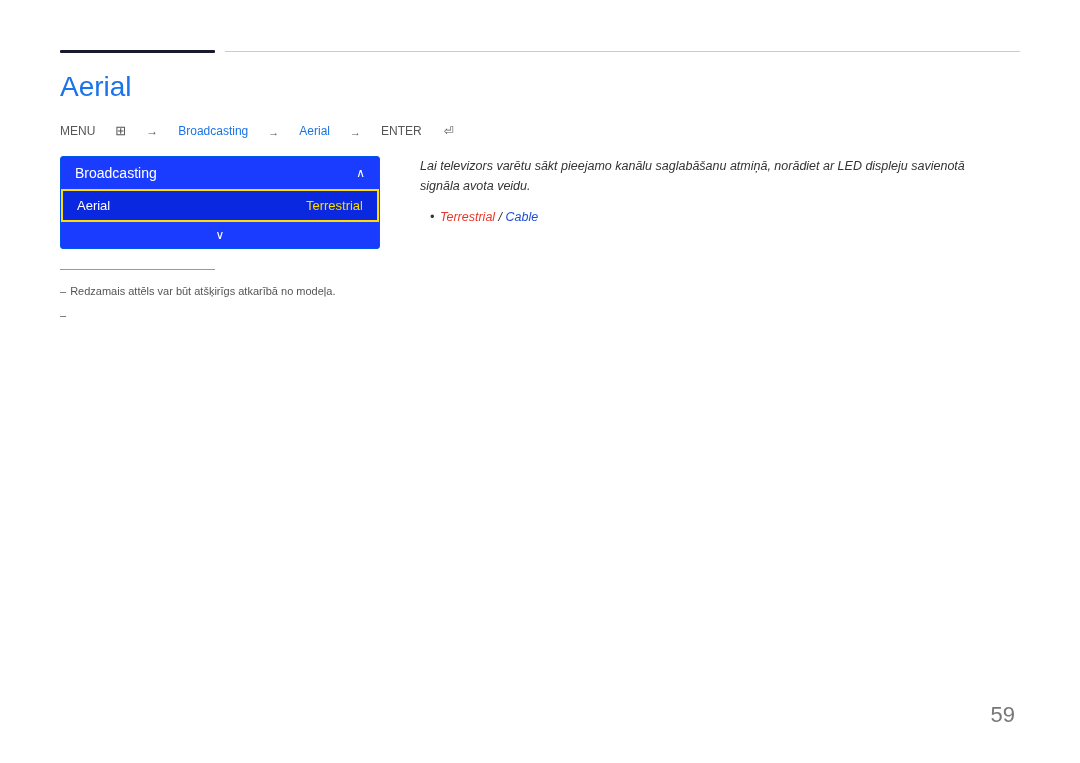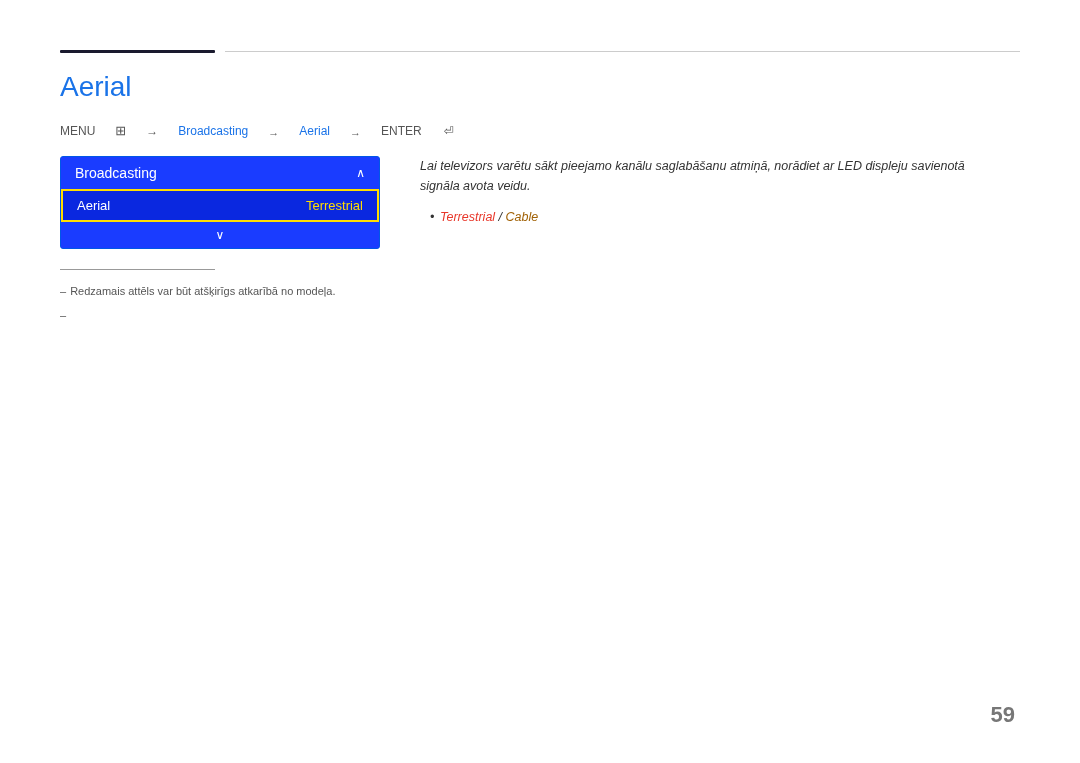--- a/index.html
+++ b/index.html
@@ -208,35 +208,35 @@
       left: 0;
       color: #333;
     }
 
     .bullet-link-terrestrial {
       color: #e8372a;
       text-decoration: none;
     }
 
     .bullet-link-cable {
-      color: #a16207;
+      color: #1d4ed8;
       text-decoration: none;
     }
 
     .bullet-separator {
       color: #333;
     }
 
     .page-number {
       position: absolute;
       bottom: 35px;
       right: 65px;
       font-size: 22px;
       color: #777;
-      font-weight: 700;
+      font-weight: 400;
       margin-left: 45px;
     }
   </style>
 </head>
 <body>
 
 <div class="page-container">
   <div class="top-divider">
     <div class="divider-dark"></div>
     <div class="divider-light"></div>

